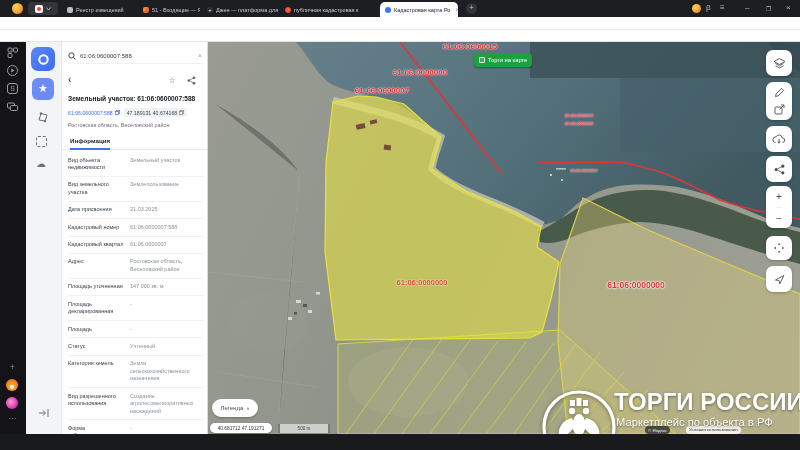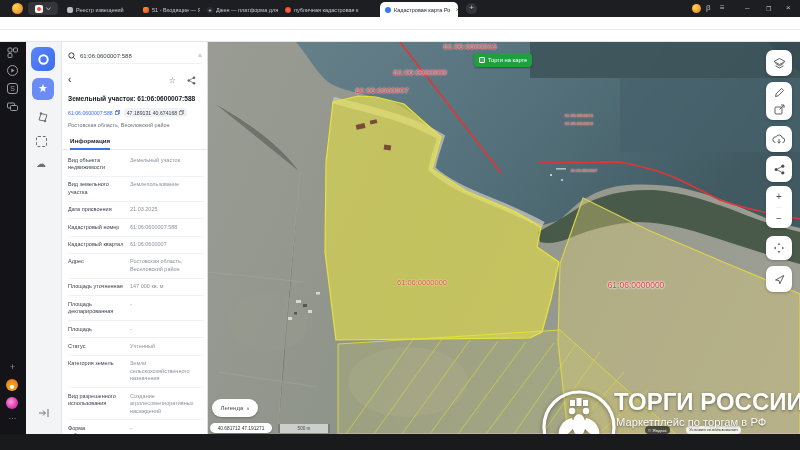--- a/index.html
+++ b/index.html
@@ -63,21 +63,21 @@
   .tabinfo{position:absolute;left:8px;top:5px;font-size:6.2px;font-weight:bold;color:#1a1f2e;padding-bottom:4px;border-bottom:2px solid #3b74f2;}
   .fields{position:absolute;left:6px;top:110px;width:136px;}
   .frow{display:flex;gap:6px;padding:4.5px 0;border-bottom:1px solid #f0f1f3;}
   .flabel{width:56px;font-size:5.5px;color:#39404e;line-height:1.35;flex:0 0 auto;}
   .fvalue{font-size:5.5px;color:#8b929e;line-height:1.35;}
 
   
   .map{position:absolute;left:208px;top:42px;width:592px;height:392px;overflow:hidden;
     background:linear-gradient(115deg,#9a9c93,#8f948b 40%,#989b90 70%,#a0a196);}
   .map svg.base{position:absolute;left:0;top:0;}
-  .mlabel{position:absolute;font-weight:normal;color:#d93434;text-align:center;white-space:nowrap;
+  .mlabel{position:absolute;font-weight:bold;color:#d93434;text-align:center;white-space:nowrap;
     text-shadow:0 0 1px #fff,0 0 2px rgba(255,255,255,.85);}
   .torgi{position:absolute;left:266px;top:11px;height:14px;padding:0 5px;background:#1fa03e;border-radius:4px;
     display:flex;align-items:center;gap:3px;box-shadow:0 1px 2px rgba(0,0,0,.35);}
   .torgi .cb{width:6px;height:6px;border:1px solid #fff;border-radius:1px;background:rgba(255,255,255,.15);}
   .torgi span{color:#fff;font-size:5.8px;}
   .mctl{position:absolute;right:8px;width:26px;background:#fff;border-radius:7px;box-shadow:0 1px 3px rgba(0,0,0,.25);
     display:flex;flex-direction:column;align-items:center;justify-content:center;color:#4a4f55;}
   .legend{position:absolute;left:4px;top:357px;width:46px;height:18px;background:#fff;border-radius:9px;
     display:flex;align-items:center;justify-content:center;gap:3px;font-size:6px;color:#4a4f55;box-shadow:0 1px 2px rgba(0,0,0,.25);}
   .coordpill{position:absolute;left:2px;top:381px;width:62px;height:10px;background:#fff;border-radius:5px;
@@ -495,21 +495,21 @@
           <circle cx="47" cy="24" r="3.2"></circle>
         <ellipse cx="40" cy="38" rx="6.5" ry="11"></ellipse>
         <path d="M33,31 C23,33 18,42 20,51 C27,49 33,44 36,39 Z"></path>
         <path d="M47,31 C57,33 62,42 60,51 C53,49 47,44 44,39 Z"></path>
         <path d="M40,49 L34,58 H46 Z"></path>
       </g>
       <path d="M25,61 Q40,68 55,61" stroke="#fff" stroke-width="2.6" fill="none"></path>
       <path d="M29,68 Q40,73 51,68" stroke="#fff" stroke-width="2.2" fill="none"></path>
     </svg>
     <div class="wm-title">ТОРГИ РОССИИ</div>
-    <div class="wm-sub">Маркетплейс по торгам в РФ</div>
+    <div class="wm-sub">Маркетплейс по объекта в РФ</div>
   </div>
 
   <div class="taskbar">
     
     
     
     
     
     
     

